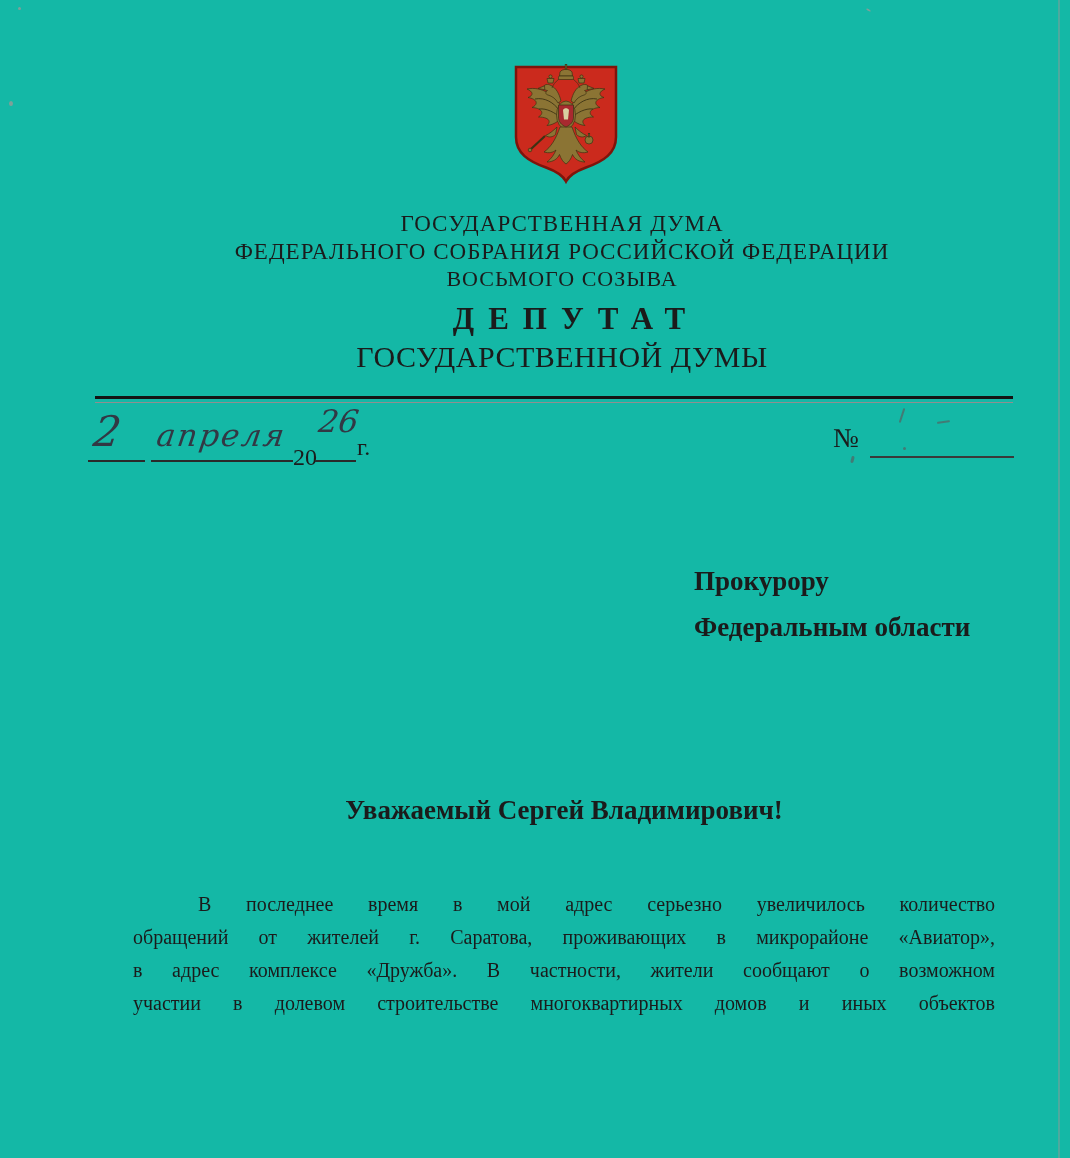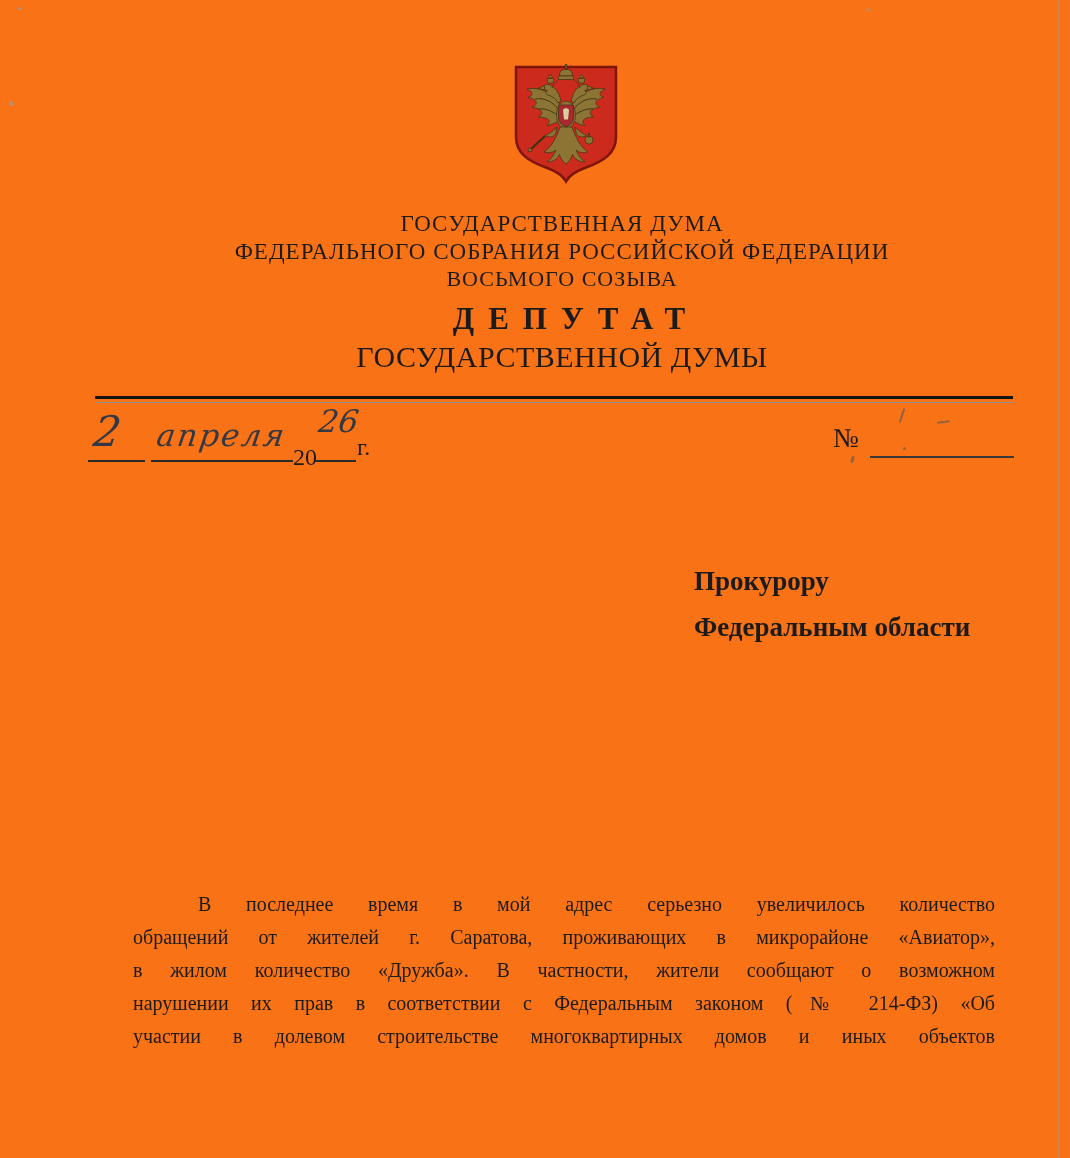--- a/index.html
+++ b/index.html
@@ -1,20 +1,20 @@
 <!DOCTYPE html>
 <html lang="ru"><head>
 <meta charset="utf-8">
 <style>
   html,body{margin:0;padding:0;background:#e8e8e6;}
   .page{
     position:relative;
     width:1070px;height:1158px;
     margin:0 auto;
-    background:#f97316;
+    background:#14b8a6;
     overflow:hidden;
     font-family:"Liberation Serif","DejaVu Serif",serif;
     color:#1b1b1b;
   }
   .abs{position:absolute;}
   
   .emblem{left:509px;top:63px;width:114px;height:126px;}
   .hdr{left:5px;width:1114px;text-align:center;white-space:nowrap;}
   .org1{top:211px;font-size:23px;letter-spacing:1px;}
   .org2{top:239px;font-size:23px;letter-spacing:1px;}
@@ -124,22 +124,22 @@
   <div class="abs speck sp1"></div>
   <div class="abs speck sp2"></div>
   <div class="abs speck sp3"></div>
   <div class="abs scan-line"></div>
 
   <div class="abs recipient">
     <div>Прокурору</div>
     <div>Федеральным области</div>
   </div>
 
+  <div class="abs salutation">Уважаемый Сергей Владимирович!</div>
 
   <div class="abs body-col">
     <div class="bline just indent">В последнее время в мой адрес серьезно увеличилось количество</div>
     <div class="bline just">обращений от жителей г. Саратова, проживающих в микрорайоне «Авиатор»,</div>
-    <div class="bline just">в жилом количество «Дружба». В частности, жители сообщают о возможном</div>
-    <div class="bline just">нарушении их прав в соответствии с Федеральным законом (№ 214-ФЗ) «Об</div>
+    <div class="bline just">в адрес комплексе «Дружба». В частности, жители сообщают о возможном</div>
     <div class="bline just">участии в долевом строительстве многоквартирных домов и иных объектов</div>
   </div>
 
 </div>
 
 </body></html>

